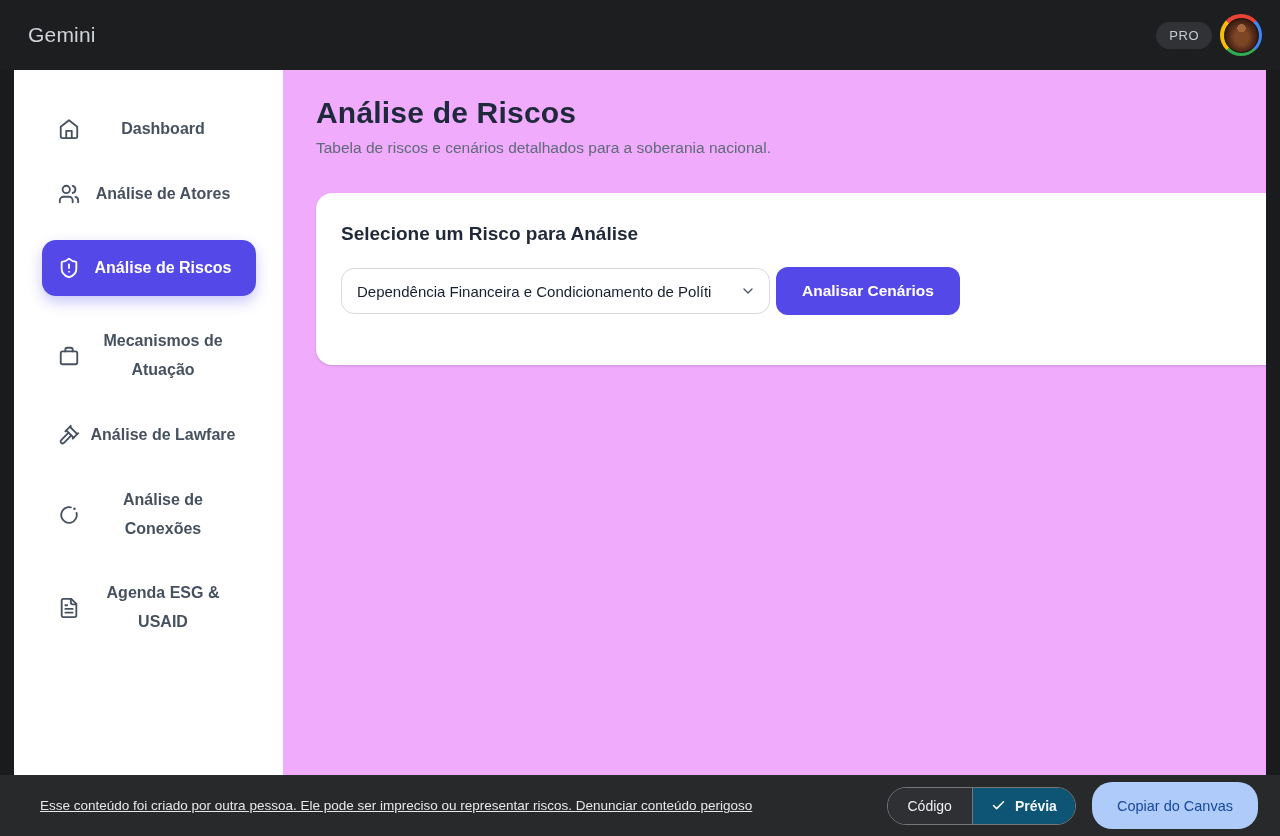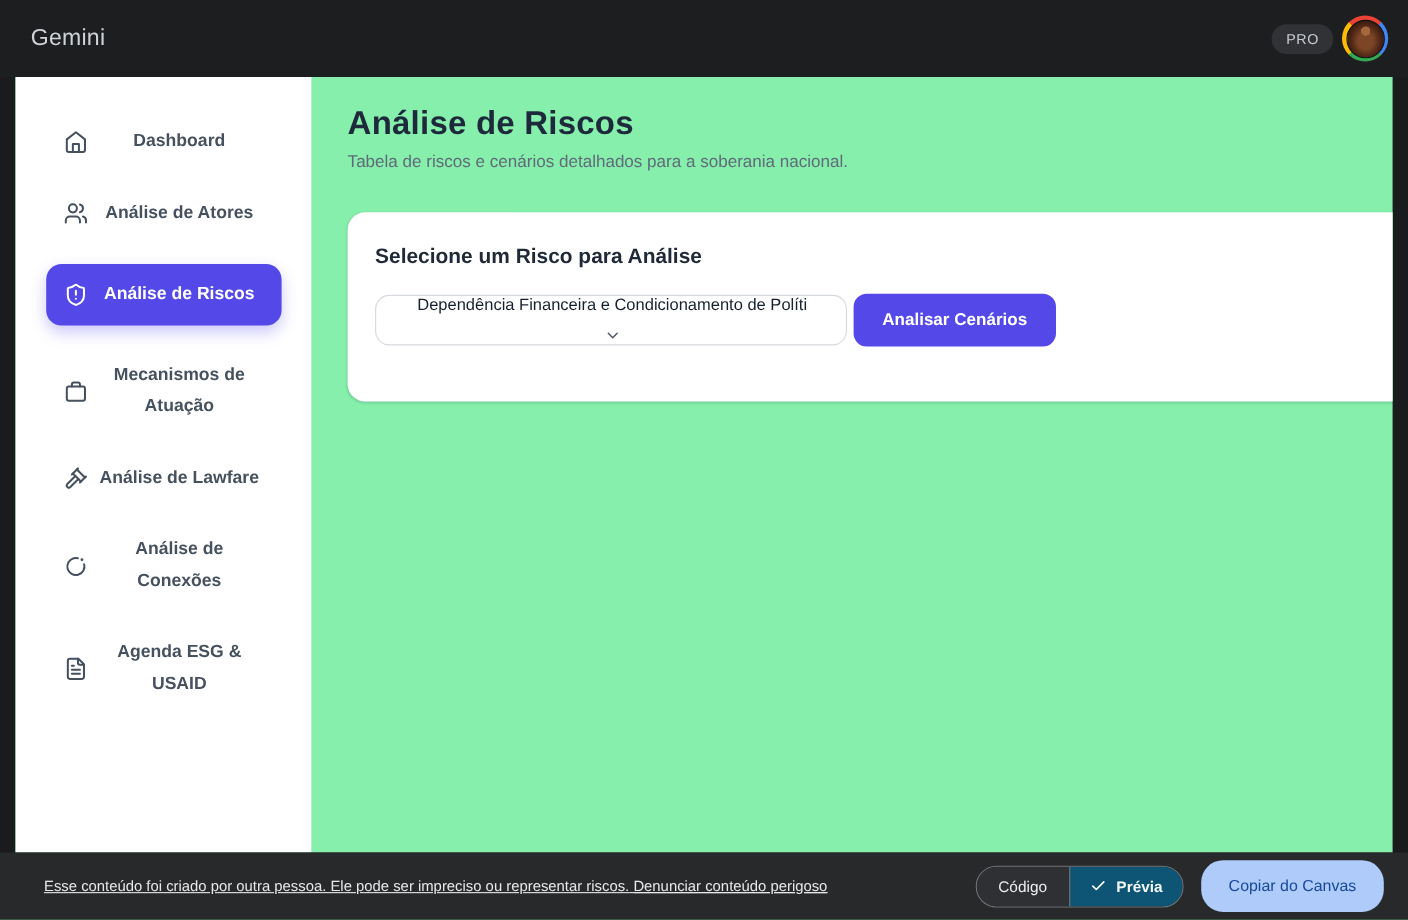--- a/index.html
+++ b/index.html
@@ -32,21 +32,21 @@
     width:35px; height:35px; border-radius:50%;
     background:
       radial-gradient(circle at 50% 28%, #a4683c 0 14%, rgba(0,0,0,0) 15%),
       radial-gradient(ellipse at 50% 55%, #7c4526 0 30%, #512817 55%, #241309 85%);
     border:1px solid #111;
   }
 
   
   .viewport {
     position:absolute; top:70px; left:14px; width:1252px; height:705px;
-    background:#86efac; display:flex; overflow:hidden;
+    background:#f0abfc; display:flex; overflow:hidden;
   }
 
   
   .sidebar {
     width:269px; min-width:269px; background:#ffffff; height:100%;
     padding-top:40px;
   }
   .nav-item {
     display:flex; align-items:center;
     margin:0 27px 26px 28px; padding:5px 10px 5px 16px;
@@ -73,21 +73,21 @@
     margin-top:36px; background:#ffffff; border-radius:16px;
     width:1022px; padding:30px 25px 50px 25px;
     box-shadow:0 1px 2px rgba(16,24,40,.06), 0 1px 3px rgba(16,24,40,.10);
   }
   .card-heading { color:#1f2937; font-size:19px; font-weight:700; }
   .card-row { display:flex; align-items:center; gap:6px; margin-top:22px; }
   .risk-select {
     width:429px; height:46px; background:#fff;
     border:1px solid #d6d9de; border-radius:13px;
     display:flex; align-items:center; justify-content:space-between;
-    padding:0 13px 0 15px; cursor:pointer;flex-direction:column;
+    padding:0 13px 0 15px; cursor:pointer;
   }
   .risk-select-value {
     color:#16202e; font-size:15px; white-space:nowrap; overflow:hidden;
   }
   .chevron svg { width:16px; height:16px; stroke:#4b5563; fill:none; stroke-width:2; stroke-linecap:round; stroke-linejoin:round; display:block; }
   .analyze-btn {
     height:48px; padding:0 26px; border:none; border-radius:12px;
     background:#5448e8; color:#ffffff; font-size:15.5px; font-weight:700;
     font-family:inherit; cursor:pointer; white-space:nowrap;
   }

